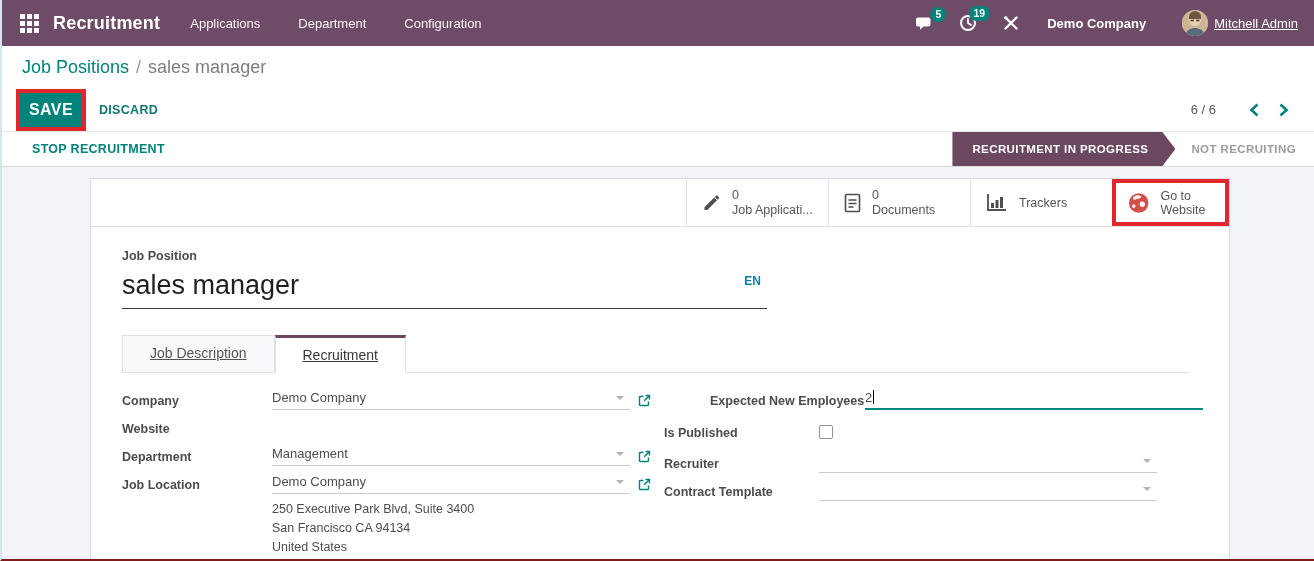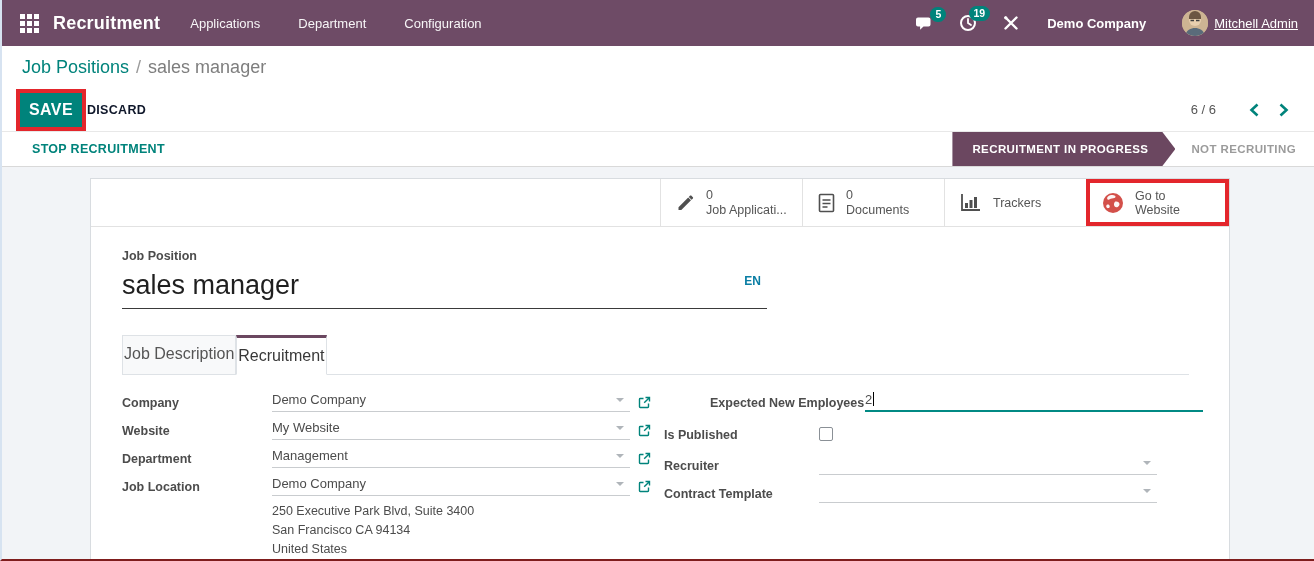--- a/index.html
+++ b/index.html
@@ -34,55 +34,55 @@
   
   .breadcrumb-bar{height:42px;display:flex;align-items:center;padding-left:20px;font-size:18px;background:#fff;}
   .bc-parent{color:var(--teal);cursor:pointer;}
   .bc-sep{color:#9a9a9a;margin:0 7px;}
   .bc-current{color:#7e7e7e;}
   
   .actions-row{height:43px;display:flex;align-items:center;padding-left:14px;background:#fff;}
   .annot-wrap{border:4px solid var(--annotation);display:inline-flex;}
   .btn-save{background:var(--teal);color:#fff;border:none;font-size:16px;font-weight:bold;letter-spacing:.4px;
             padding:8px 9px;cursor:pointer;}
-  .btn-discard{margin-left:1px;font-size:12.5px;font-weight:bold;color:#0f172a;background:none;border:none;cursor:pointer;letter-spacing:.3px;}
+  .btn-discard{margin-left:13px;font-size:12.5px;font-weight:bold;color:#0f766e;background:none;border:none;cursor:pointer;letter-spacing:.3px;}
   .pager{margin-left:auto;display:flex;align-items:center;padding-right:16px;}
   .pager-count{font-size:13px;color:#555;margin-right:24px;}
   .pager-arrow{cursor:pointer;display:flex;align-items:center;padding:4px 9px;}
   
   .statusbar{height:36px;background:#fff;border-top:1px solid #e8e8e8;border-bottom:1px solid #d9d9d9;
              display:flex;align-items:stretch;gap:30px;}
   .btn-stop{align-self:center;margin-left:30px;background:none;border:none;color:var(--teal);
             font-size:12.5px;font-weight:bold;letter-spacing:.3px;cursor:pointer;}
   .stages{margin-left:auto;display:flex;align-items:stretch;padding-left:32px;}
   .stage-active{background:var(--stage);color:#fff;font-size:11.5px;font-weight:bold;letter-spacing:.4px;
                 display:flex;align-items:center;padding:0 27px 0 20px;cursor:pointer;
                 clip-path:polygon(0 0,calc(100% - 13px) 0,100% 50%,calc(100% - 13px) 100%,0 100%);}
   .stage-inactive{color:#9b9b9b;font-size:11.5px;font-weight:bold;letter-spacing:.4px;display:flex;align-items:center;
                   padding:0 18px 0 16px;cursor:pointer;}
   
   .content{height:394px;background:#f2f4f7;padding-top:11px;}
   .sheet{margin-left:88px;width:1140px;min-height:420px;background:#fff;border:1px solid #d8dce0;}
   .button-box{display:flex;justify-content:flex-end;border-bottom:1px solid var(--line);height:48px;}
   .stat-btn{width:142px;border-left:1px solid var(--line);display:flex;align-items:center;gap:11px;
             padding:0 8px 0 15px;cursor:pointer;color:#555;background:#fff;}
-  .stat-btn.annotated{width:143px;border:4px solid var(--annotation);padding-left:12px;}
+  .stat-btn.annotated{width:117px;border:4px solid var(--annotation);padding-left:12px;}
   .stat-text{display:flex;flex-direction:column;line-height:15px;}
   .stat-value{font-size:12.5px;color:#555;}
   .stat-label{font-size:12.5px;color:#555;white-space:nowrap;}
   .stat-label.wrap{white-space:normal;width:58px;}
   .sheet-body{padding:22px 40px 0 31px;}
   
   .title-block{position:relative;width:645px;}
   .title-label{font-size:12.5px;font-weight:bold;color:var(--txt);margin-bottom:7px;}
   .title-input{font-size:27px;color:#1f1f1f;padding-bottom:7px;border-bottom:1px solid #3a3a3a;cursor:text;}
   .lang-badge{position:absolute;top:25px;right:6px;font-size:12px;font-weight:bold;color:#0a7ea4;cursor:pointer;}
   
   .tabs{margin-top:26px;display:flex;border-bottom:1px solid #dee2e6;}
-  .tab{font-size:16px;padding:9px 1px;margin-bottom:-1px;cursor:pointer;}
+  .tab{font-size:14px;padding:9px 27px;margin-bottom:-1px;cursor:pointer;text-decoration:underline;}
   .tab.inactive{background:#f8f9fa;border:1px solid #dee2e6;color:#555;}
   .tab.active{background:#fff;border:1px solid #dee2e6;border-top:3px solid var(--stage);border-bottom:1px solid #fff;color:#383838;}
   
   .form{display:flex;margin-top:17px;padding-bottom:20px;}
   .col-left{width:540px;flex:none;}
   .col-right{flex:1;padding-left:2px;}
   .field-row{display:flex;margin-bottom:8px;align-items:flex-start;}
   .f-label{width:150px;flex:none;font-size:12.5px;font-weight:bold;color:var(--txt);padding-top:3px;line-height:17px;}
   .col-right .f-label{width:155px;}
   .f-control{display:flex;align-items:center;}
@@ -263,32 +263,20 @@
                   <svg width="13" height="13" viewBox="0 0 13 13">
                       <path d="M5.5 2.5H2.2c-.4 0-.7.3-.7.7v7.6c0 .4.3.7.7.7h7.6c.4 0 .7-.3.7-.7V7.5" fill="none" stroke="#00837b" stroke-width="1.4"></path>
                       <path d="M7.5 1.5h4v4M11.3 1.7L6.2 6.8" fill="none" stroke="#00837b" stroke-width="1.4"></path>
                     </svg>
                 </span>
               </div>
             </div>
 
             <div class="field-row">
               <div class="f-label">Website</div>
-              <div class="f-control">
-                <div class="f-input">
-                  <span class="val">My Website</span>
-                  <span class="caret-down"></span>
-                </div>
-                <span class="ext-link">
-                  <svg width="13" height="13" viewBox="0 0 13 13">
-                      <path d="M5.5 2.5H2.2c-.4 0-.7.3-.7.7v7.6c0 .4.3.7.7.7h7.6c.4 0 .7-.3.7-.7V7.5" fill="none" stroke="#00837b" stroke-width="1.4"></path>
-                      <path d="M7.5 1.5h4v4M11.3 1.7L6.2 6.8" fill="none" stroke="#00837b" stroke-width="1.4"></path>
-                    </svg>
-                </span>
-              </div>
             </div>
 
             <div class="field-row">
               <div class="f-label">Department</div>
               <div class="f-control">
                 <div class="f-input">
                   <span class="val">Management</span>
                   <span class="caret-down"></span>
                 </div>
                 <span class="ext-link">

